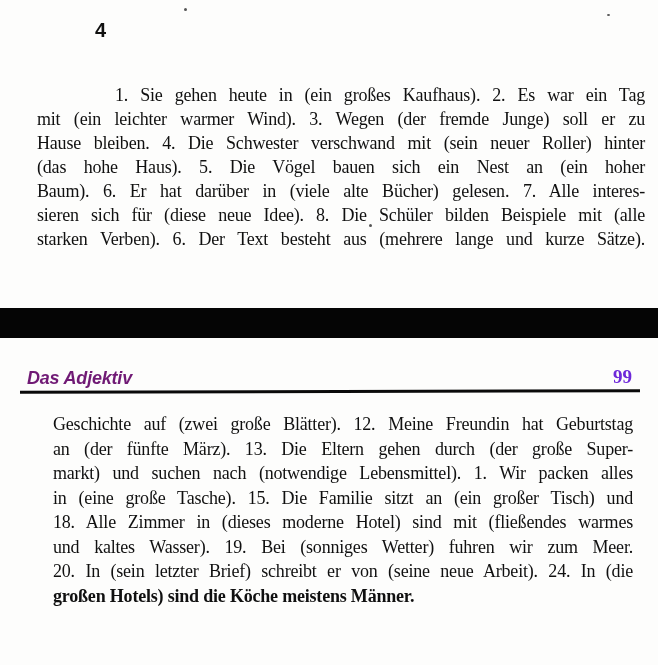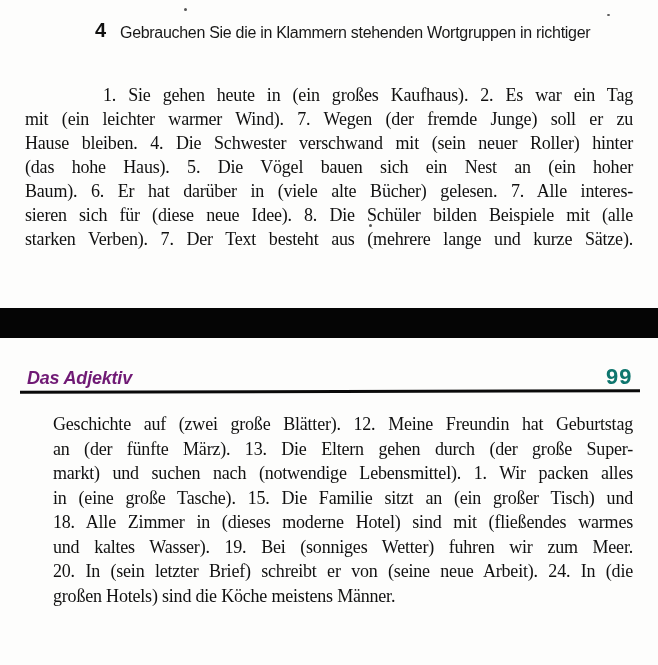--- a/index.html
+++ b/index.html
@@ -40,34 +40,35 @@
 
   
   .body-par {
     position: absolute;
     left: 25px;
     width: 608px;
     font-family: "Liberation Serif", serif;
     font-size: 18px;
     color: #101010;
   }
-  .par-1 { top: 83px; }
+  .par-1 { top: 83px; margin-left: 12px; }
   .par-2 { top: 412px; }
   .par-1 .tline { height: 24px; line-height: 24px; }
   .par-2 .tline { height: 24.5px; line-height: 24.5px; margin-left: 28px; }
   .tline {
     letter-spacing: -0.2px;
     text-align: justify;
     text-align-last: justify;
     overflow: visible;
   }
   .tline.indent { padding-left: 78px; }
   .tline.endline {
     text-align: right;
     text-align-last: left;
+    font-weight: bold;
   }
 
   
   .separator-bar {
     position: absolute;
     left: 0;
     top: 308px;
     width: 658px;
     height: 30px;
     background: #050505;
@@ -82,24 +83,24 @@
     font-style: italic;
     font-weight: bold;
     font-size: 18px;
     letter-spacing: -0.2px;
     color: #701a75;
   }
   .page-number {
     position: absolute;
     right: 26px;
     top: 366px;
-    font-family: Liberation Mono, monospace;
+    font-family: Liberation Serif, serif;
     font-weight: bold;
-    font-size: 22px;
-    color: #0f766e;
+    font-size: 19px;
+    color: #6d28d9;
   }
   .header-rule {
     position: absolute;
     left: 20px;
     top: 390px;
     width: 620px;
     height: 3px;
     background: #0a0a0a;
     transform: rotate(-0.15deg);
   }
@@ -111,31 +112,30 @@
   .speck.s3 { left: 369px; top: 224px; width: 3px; height: 3px; }
 </style>
 </head>
 <body>
 
 <div class="page">
 
   <div class="exercise-number">4</div>
 
   <div class="instruction">
-    <div class="instr-line">Gebrauchen Sie die in Klammern stehenden Wortgruppen in richtiger</div>
   </div>
 
   <div class="body-par par-1">
     <div class="tline indent">1. Sie gehen heute in (ein großes Kaufhaus). 2. Es war ein Tag</div>
-    <div class="tline">mit (ein leichter warmer Wind). 7. Wegen (der fremde Junge) soll er zu</div>
+    <div class="tline">mit (ein leichter warmer Wind). 3. Wegen (der fremde Junge) soll er zu</div>
     <div class="tline">Hause bleiben. 4. Die Schwester verschwand mit (sein neuer Roller) hinter</div>
     <div class="tline">(das hohe Haus). 5. Die Vögel bauen sich ein Nest an (ein hoher</div>
     <div class="tline">Baum). 6. Er hat darüber in (viele alte Bücher) gelesen. 7. Alle interes-</div>
     <div class="tline">sieren sich für (diese neue Idee). 8. Die Schüler bilden Beispiele mit (alle</div>
-    <div class="tline">starken Verben). 7. Der Text besteht aus (mehrere lange und kurze Sätze).</div>
+    <div class="tline">starken Verben). 6. Der Text besteht aus (mehrere lange und kurze Sätze).</div>
   </div>
 
   <div class="separator-bar"></div>
 
   <div class="running-header-title">Das Adjektiv</div>
   <div class="page-number">99</div>
   <div class="header-rule"></div>
 
   <div class="body-par par-2">
     <div class="tline">Geschichte auf (zwei große Blätter). 12. Meine Freundin hat Geburtstag</div>

